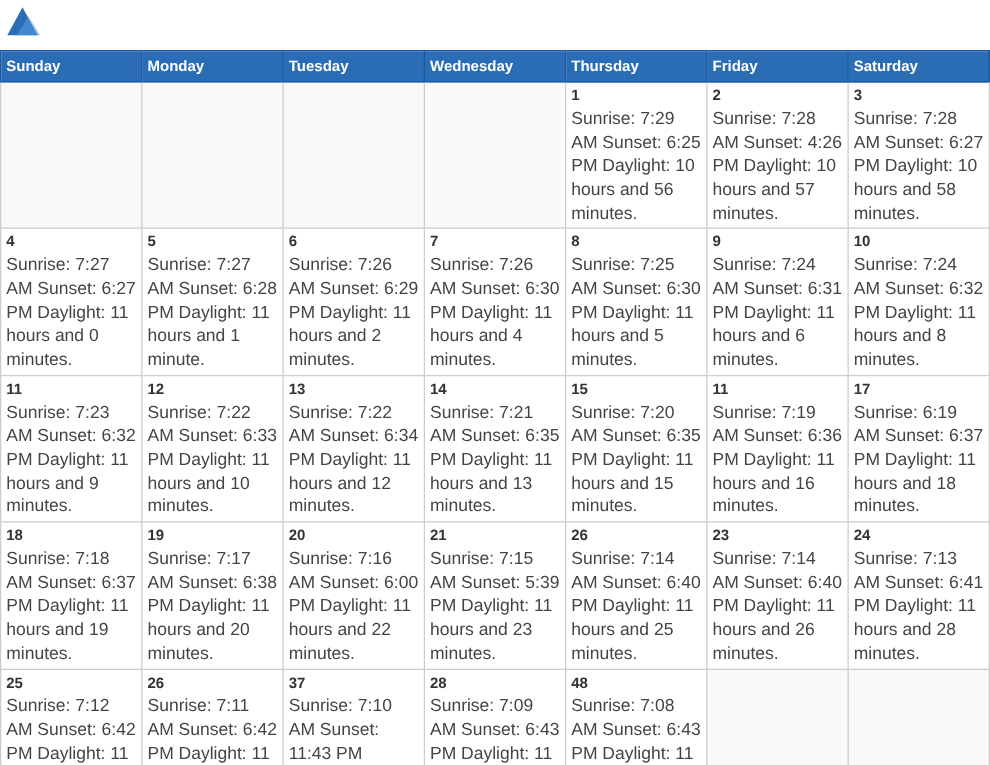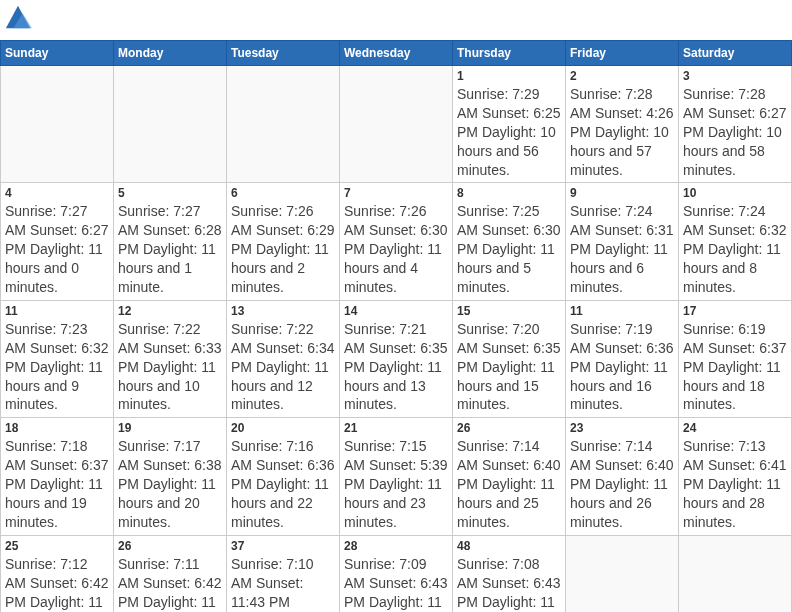--- a/index.html
+++ b/index.html
@@ -273,21 +273,21 @@
           <td>
             <span class="day-number">19</span>
             <div class="day-info">Sunrise: 7:17 AM
 Sunset: 6:38 PM
 Daylight: 11 hours
 and 20 minutes.</div>
           </td>
           <td>
             <span class="day-number">20</span>
             <div class="day-info">Sunrise: 7:16 AM
-Sunset: 6:36 PM
+Sunset: 6:00 PM
 Daylight: 11 hours
 and 22 minutes.</div>
           </td>
           <td>
             <span class="day-number">21</span>
             <div class="day-info">Sunrise: 7:15 AM
 Sunset: 5:39 PM
 Daylight: 11 hours
 and 23 minutes.</div>
           </td>

